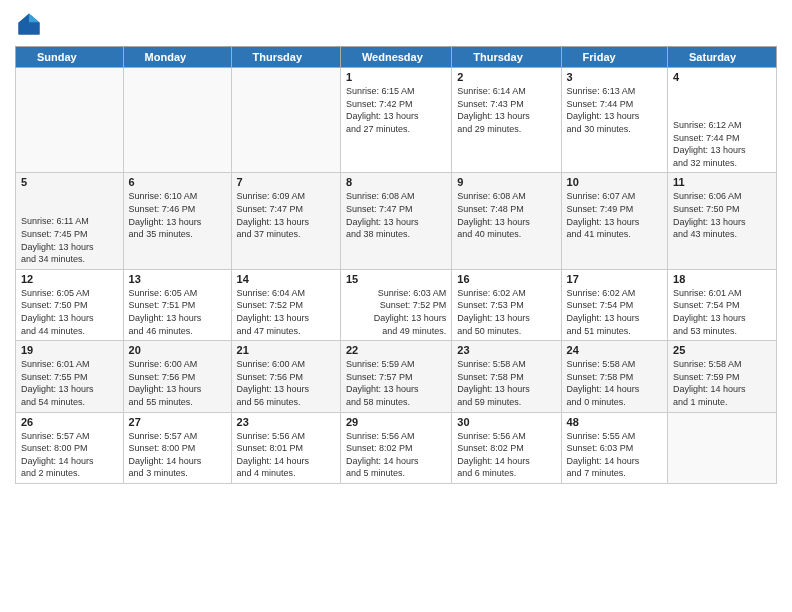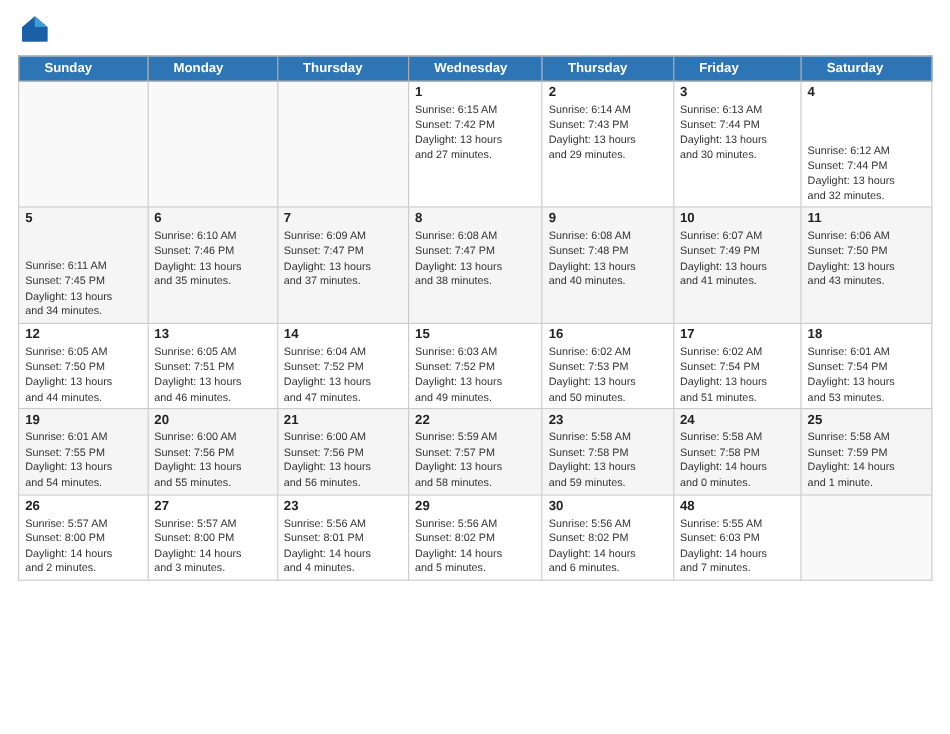--- a/index.html
+++ b/index.html
@@ -234,21 +234,21 @@
           </td>
           <td>
             <span class="day-num">14</span>
             <div class="day-info" style="white-space: pre-line;">Sunrise: 6:04 AM
 Sunset: 7:52 PM
 Daylight: 13 hours
 and 47 minutes.</div>
           </td>
           <td>
             <span class="day-num">15</span>
-            <div class="day-info" style="white-space: pre-line;">Sunrise: 6:03 AM
+            <div class="day-info" style="white-space: pre-line; text-align: right;">Sunrise: 6:03 AM
 Sunset: 7:52 PM
 Daylight: 13 hours
 and 49 minutes.</div>
           </td>
           <td>
             <span class="day-num">16</span>
             <div class="day-info" style="white-space: pre-line;">Sunrise: 6:02 AM
 Sunset: 7:53 PM
 Daylight: 13 hours
 and 50 minutes.</div>

